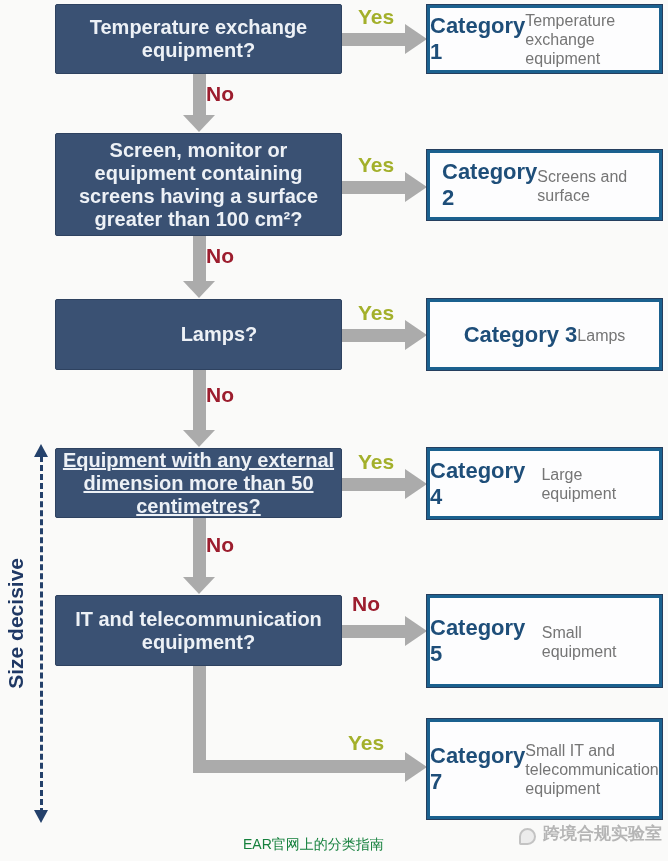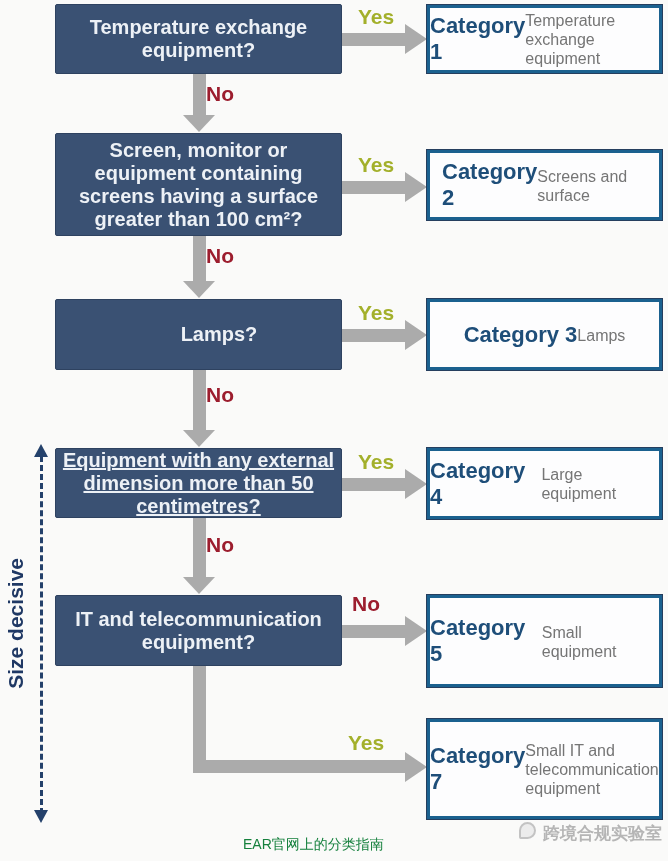--- a/index.html
+++ b/index.html
@@ -44,21 +44,21 @@
   .axis-head-up{position:absolute;left:34px;top:444px;width:0;height:0;
     border-left:7px solid transparent;border-right:7px solid transparent;
     border-bottom:13px solid #24416b;}
   .axis-head-down{position:absolute;left:34px;top:810px;width:0;height:0;
     border-left:7px solid transparent;border-right:7px solid transparent;
     border-top:13px solid #24416b;}
   .axis-label{position:absolute;left:4px;top:558px;color:#1f3864;
     font-size:21px;font-weight:bold;writing-mode:vertical-rl;transform:rotate(180deg);}
   
   .caption{position:absolute;left:243px;top:836px;color:#15803d;font-size:14px;}
-  .watermark{position:absolute;right:6px;top:822px;display:flex;align-items:flex-start;gap:7px;
+  .watermark{position:absolute;right:6px;top:822px;display:flex;align-items:flex-end;gap:7px;
     color:#b5b5b5;font-size:17px;font-weight:bold;}
   .wm-logo{display:inline-block;width:17px;height:17px;border:2px solid #c3c3c3;
     border-radius:50% 50% 50% 10%;box-sizing:border-box;background:#ececec;}
 </style>
 </head>
 <body>
 
 <div class="canvas">
 
   <div class="axis-head-up"></div>

